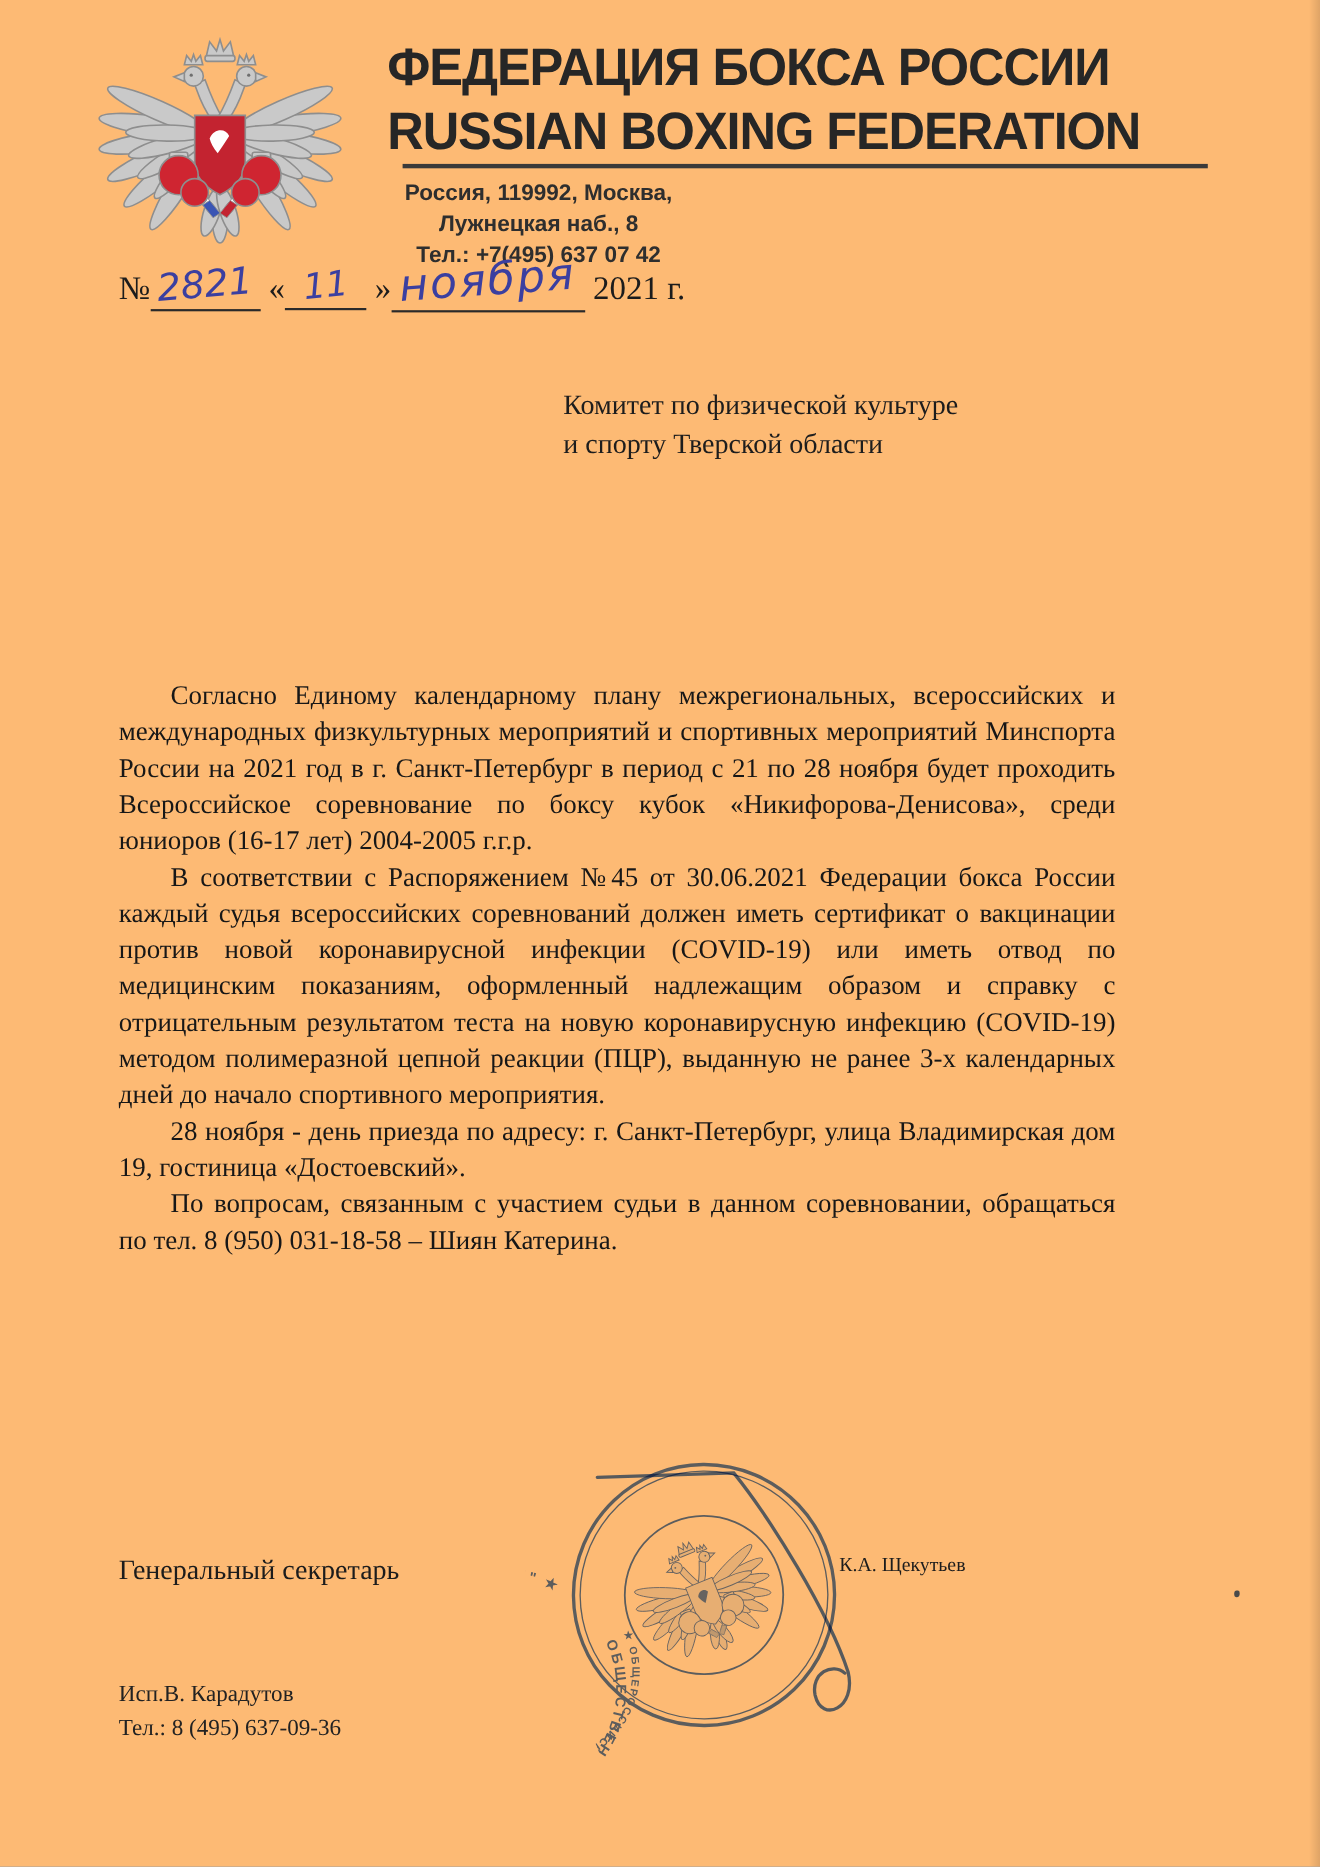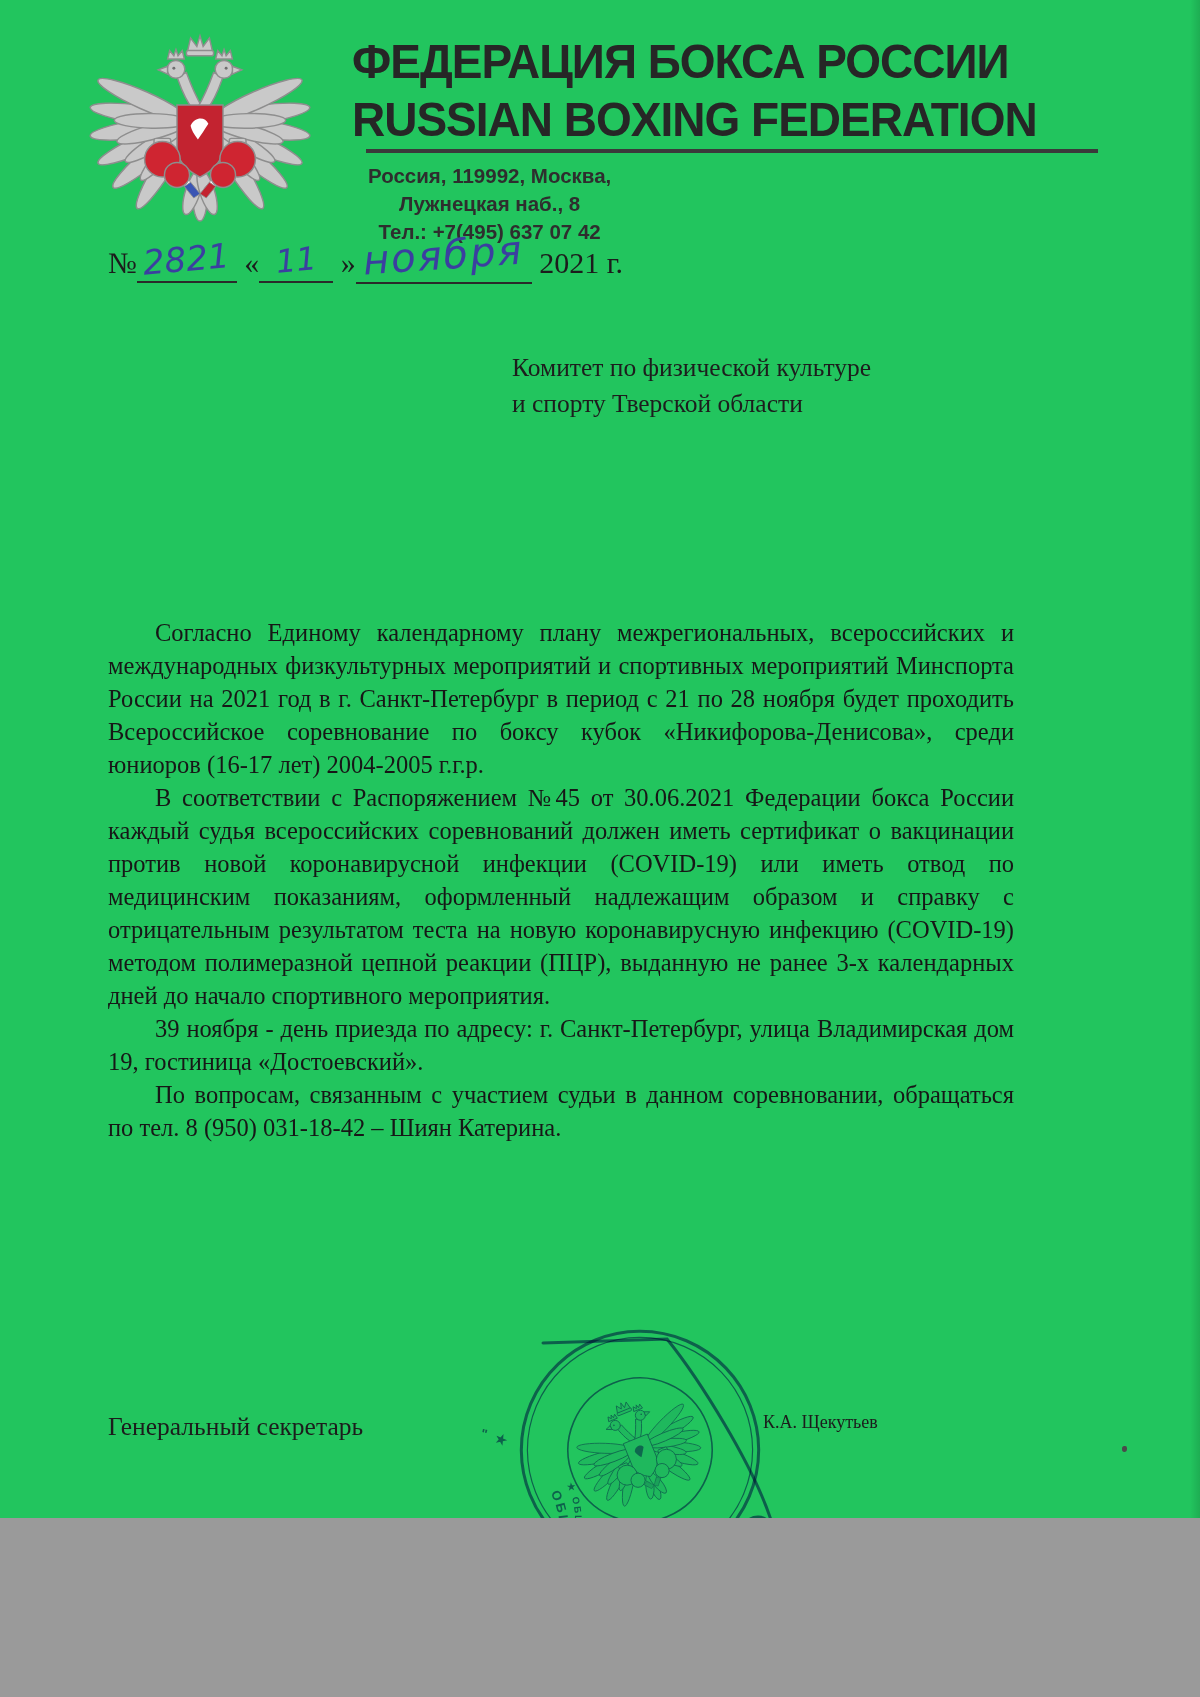--- a/index.html
+++ b/index.html
@@ -1,17 +1,17 @@
 <!DOCTYPE html>
 <html><head>
 <meta charset="utf-8">
 <style>
   html,body{margin:0;padding:0;background:#9a9a9a;}
   .page{
-    position:relative; width:1200px; height:1518px; background:#22c55e;
+    position:relative; width:1200px; height:1697px; background:#fdba74;
     margin:0 auto; overflow:hidden;
     font-family:"Liberation Serif", serif; color:#1c1c1c;
   }
   .abs{position:absolute;}
 
   
   .org-ru{
     left:352px; top:34px; width:760px;
     font-family:"Liberation Sans", sans-serif; font-weight:bold;
     font-size:46px; letter-spacing:-1px; color:#262626; white-space:nowrap;
@@ -177,22 +177,22 @@
   </div>
 
   <div class="abs recipient">
     <div>Комитет по физической культуре</div>
     <div>и спорту Тверской области</div>
   </div>
 
   <div class="abs body-text">
     <p>Согласно Единому календарному плану межрегиональных, всероссийских и международных физкультурных мероприятий и спортивных мероприятий Минспорта России на 2021 год в г. Санкт-Петербург в период с 21 по 28 ноября будет проходить Всероссийское соревнование по боксу кубок «Никифорова-Денисова», среди юниоров (16-17 лет) 2004-2005 г.г.р.</p>
     <p>В соответствии с Распоряжением №45 от 30.06.2021 Федерации бокса России каждый судья всероссийских соревнований должен иметь сертификат о вакцинации против новой коронавирусной инфекции (COVID-19) или иметь отвод по медицинским показаниям, оформленный надлежащим образом и справку с отрицательным результатом теста на новую коронавирусную инфекцию (COVID-19) методом полимеразной цепной реакции (ПЦР), выданную не ранее 3-х календарных дней до начало спортивного мероприятия.</p>
-    <p>39 ноября - день приезда по адресу: г. Санкт-Петербург, улица Владимирская дом 19, гостиница «Достоевский».</p>
-    <p>По вопросам, связанным с участием судьи в данном соревновании, обращаться по тел. 8 (950) 031-18-42 – Шиян Катерина.</p>
+    <p>28 ноября - день приезда по адресу: г. Санкт-Петербург, улица Владимирская дом 19, гостиница «Достоевский».</p>
+    <p>По вопросам, связанным с участием судьи в данном соревновании, обращаться по тел. 8 (950) 031-18-58 – Шиян Катерина.</p>
   </div>
 
   <div class="abs sig-title">Генеральный секретарь</div>
   <div class="abs sig-name">К.А. Щекутьев</div>
 
   <svg class="abs stamp" viewBox="0 0 280 280">
     <circle cx="140" cy="140" r="117" fill="none" stroke="#4f74c8" stroke-width="3"></circle>
     <circle cx="140" cy="140" r="111" fill="none" stroke="#4f74c8" stroke-width="1.2"></circle>
     <circle cx="140" cy="140" r="71" fill="none" stroke="#4f74c8" stroke-width="1.6"></circle>
     <defs>

